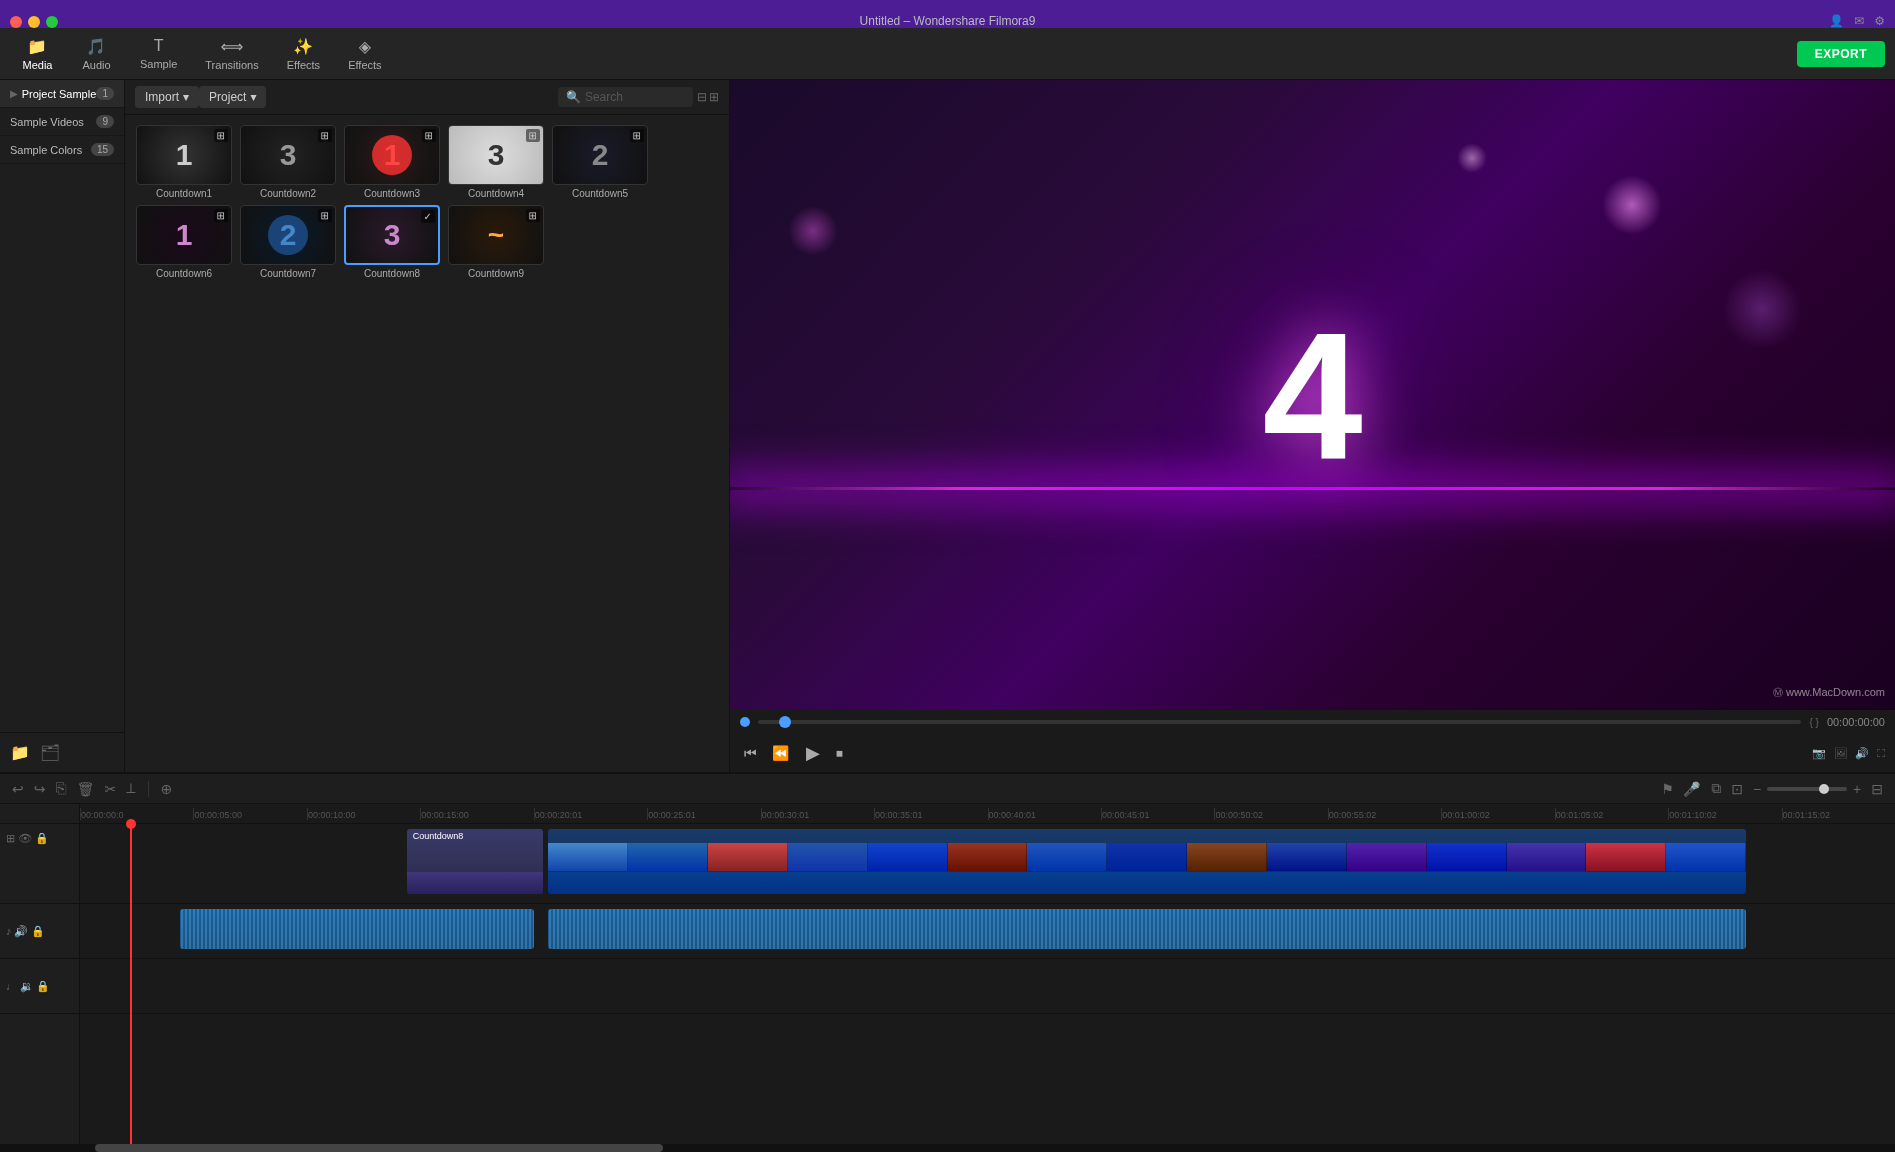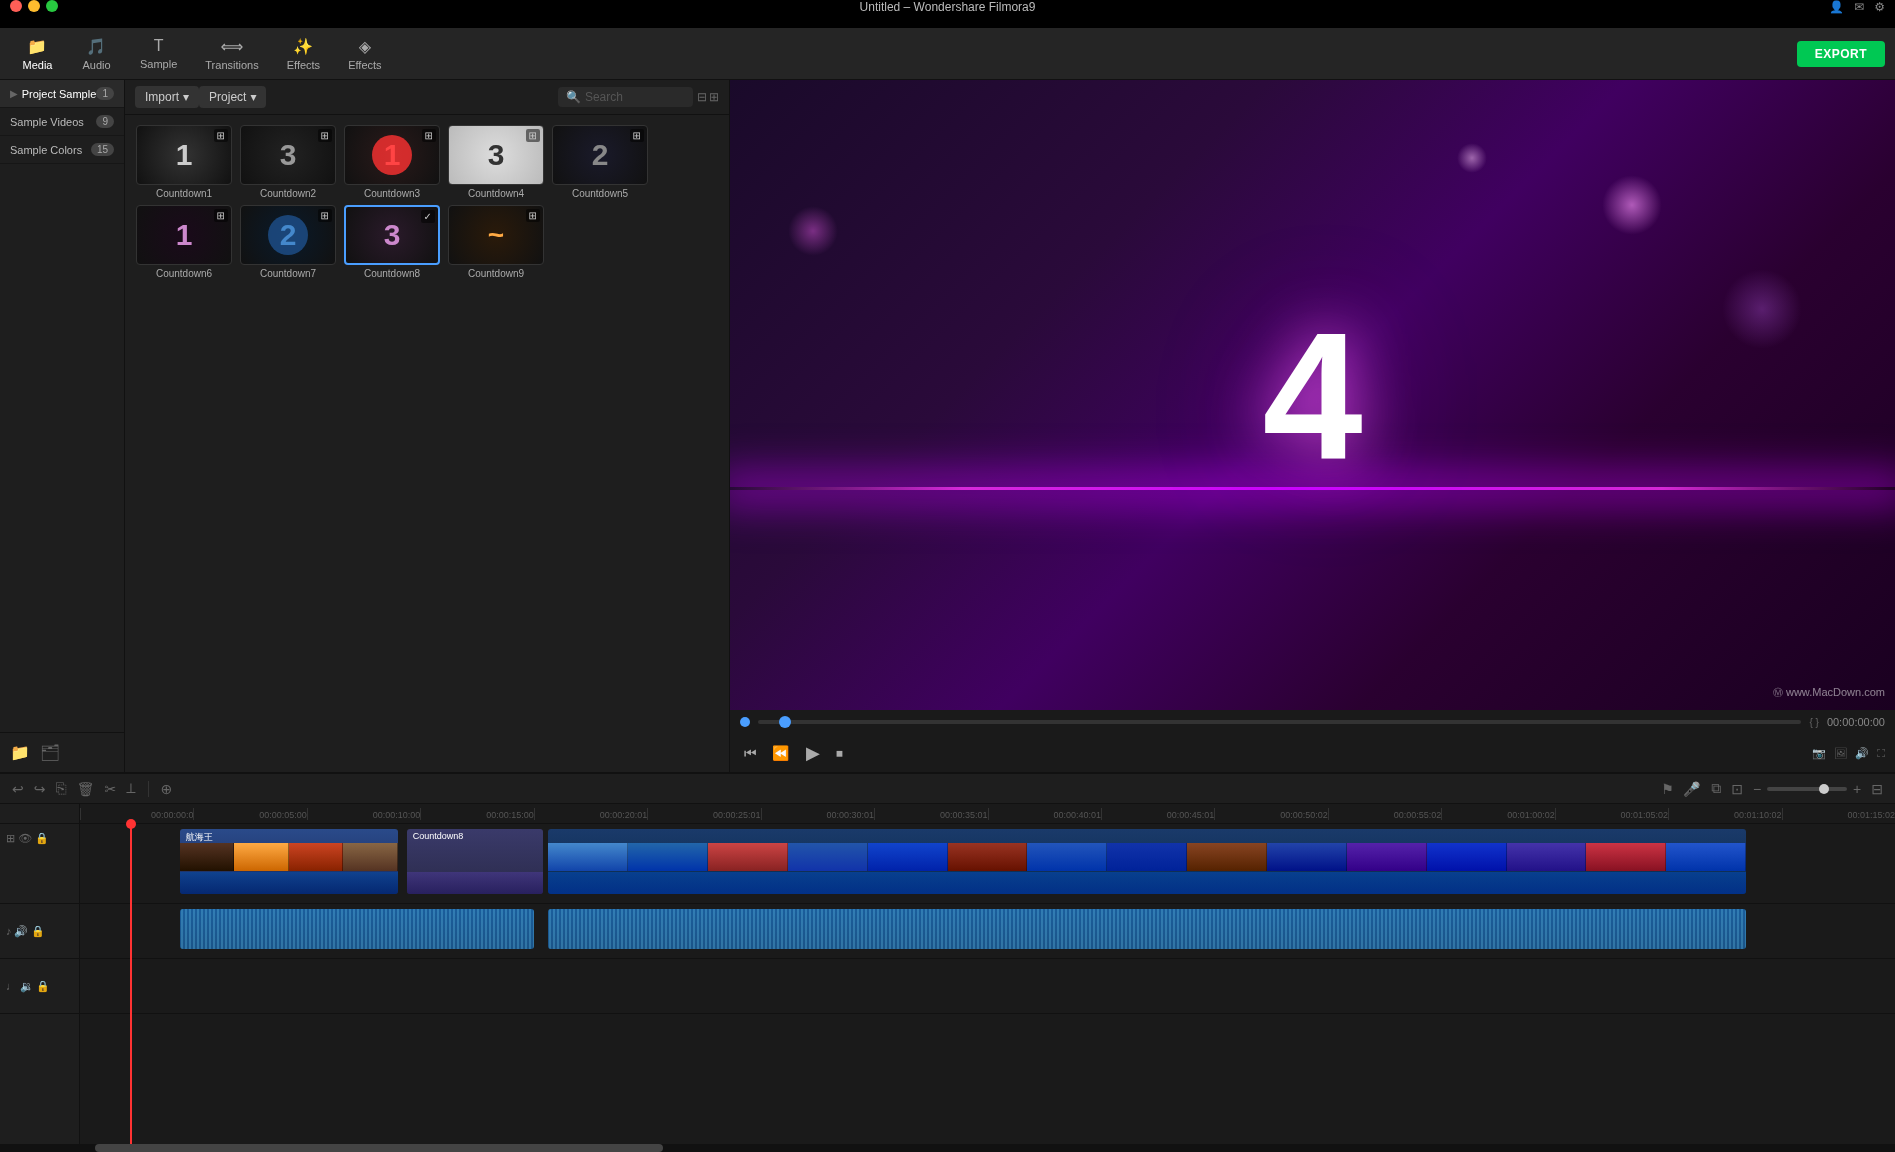--- a/index.html
+++ b/index.html
@@ -10,24 +10,24 @@
       font-size: 12px;
       width: 1895px;
       height: 1152px;
       overflow: hidden;
       display: flex;
       flex-direction: column;
     }
 
     
     .titlebar {
-      background: #000000;
+      background: #4c1d95;
       height: 28px;
       display: flex;
-      align-items: flex-start;
+      align-items: flex-end;
       justify-content: center;
       position: relative;
       flex-shrink: 0;
     }
     .titlebar-title {
       color: #bbb;
       font-size: 12px;
     }
     .window-controls {
       position: absolute;
@@ -438,21 +438,21 @@
     .ruler-marks {
       display: flex;
       width: 100%;
       padding: 0 0;
       overflow: hidden;
     }
     .ruler-mark {
       flex: 1;
       font-size: 9px;
       color: #555;
-      text-align: right;
+      text-align: left;
       border-left: 1px solid #333;
       padding-top: 2px;
     }
     .track-area {
       position: relative;
       height: 320px;
     }
     .track-row {
       height: 80px;
       border-bottom: 1px solid #111;
@@ -819,31 +819,20 @@
       </div>
 
       <div class="track-area">
 
         <div class="playhead">
           <div class="playhead-top"></div>
         </div>
 
         <div class="track-row" style="height:80px;">
 
-          <div class="video-clip clip-main" style="left:5.5%;width:12%;top:5px;height:65px;">
-            <span class="clip-label">航海王</span>
-            <div style="position:absolute;bottom:0;left:0;right:0;height:22px;background:linear-gradient(180deg,rgba(0,80,180,0.5) 0%,rgba(0,40,120,0.8) 100%);"></div>
-
-            <div style="position:absolute;top:14px;left:0;right:0;height:28px;display:flex;overflow:hidden;">
-              <div style="flex:1;background:linear-gradient(180deg,#553322 0%,#221100 100%);border-right:1px solid rgba(0,0,0,0.4);"></div>
-              <div style="flex:1;background:linear-gradient(180deg,#ffaa44 0%,#cc6600 100%);border-right:1px solid rgba(0,0,0,0.4);"></div>
-              <div style="flex:1;background:linear-gradient(180deg,#cc4422 0%,#882200 100%);border-right:1px solid rgba(0,0,0,0.4);"></div>
-              <div style="flex:1;background:linear-gradient(180deg,#886644 0%,#553322 100%);border-right:1px solid rgba(0,0,0,0.4);"></div>
-            </div>
-          </div>
 
           <div class="video-clip clip-countdown" style="left:18%;width:7.5%;top:5px;height:65px;">
             <span class="clip-label">Countdown8</span>
             <div style="position:absolute;bottom:0;left:0;right:0;height:22px;background:linear-gradient(180deg,rgba(80,60,160,0.5) 0%,rgba(40,30,100,0.8) 100%);"></div>
           </div>
 
           <div class="video-clip clip-anime" style="left:25.8%;width:66%;top:5px;height:65px;">
             <div style="position:absolute;top:14px;left:0;right:0;height:28px;display:flex;overflow:hidden;">
               <div style="flex:1;background:linear-gradient(180deg,#4488cc 0%,#1144aa 100%);border-right:1px solid rgba(0,0,0,0.3);"></div>
               <div style="flex:1;background:linear-gradient(180deg,#2266aa 0%,#0033aa 100%);border-right:1px solid rgba(0,0,0,0.3);"></div>

